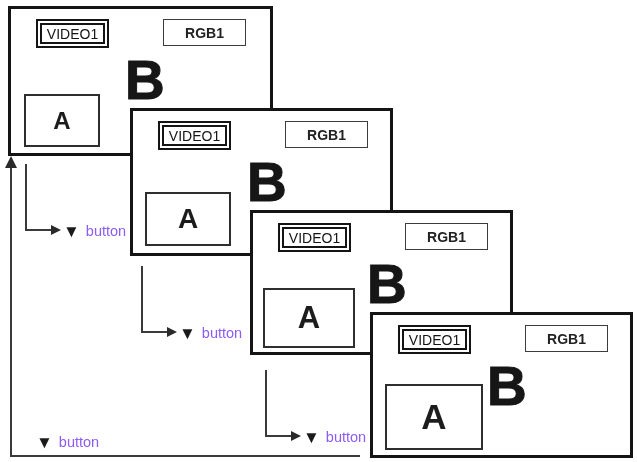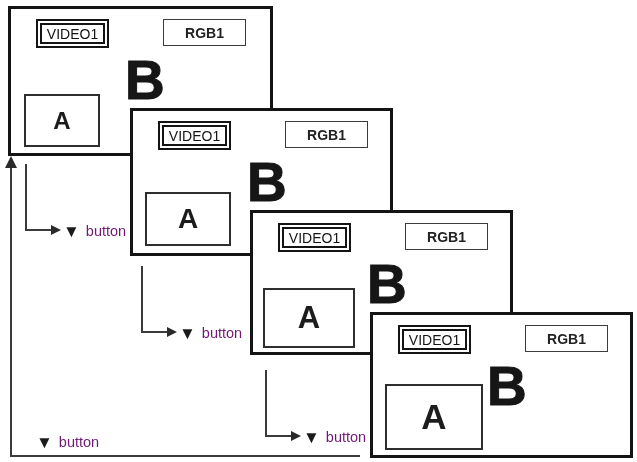--- a/index.html
+++ b/index.html
@@ -100,21 +100,21 @@
   
   .btn-label {
     position: absolute;
     display: inline-flex;
     align-items: center;
     gap: 6px;
     color: #222222;
     white-space: nowrap;
   }
   .btn-label .tri { font-size: 17px; line-height: 1; color: #1a1a1a; }
-  .btn-label .txt { font-size: 14.5px; line-height: 1; color: #701a75; }
+  .btn-label .txt { font-size: 14.5px; line-height: 1; color: #8b5cf6; }
 </style>
 </head>
 <body>
 
 <div class="canvas">
 
   <div class="line" style="left:10px; top:165px; width:2px; height:292px;"></div>
   <div class="line" style="left:10px; top:455px; width:350px; height:2px;"></div>
   <div class="arrow-up" style="left:5px; top:156px;"></div>
   <div class="btn-label" style="left:36px; top:434px;">

